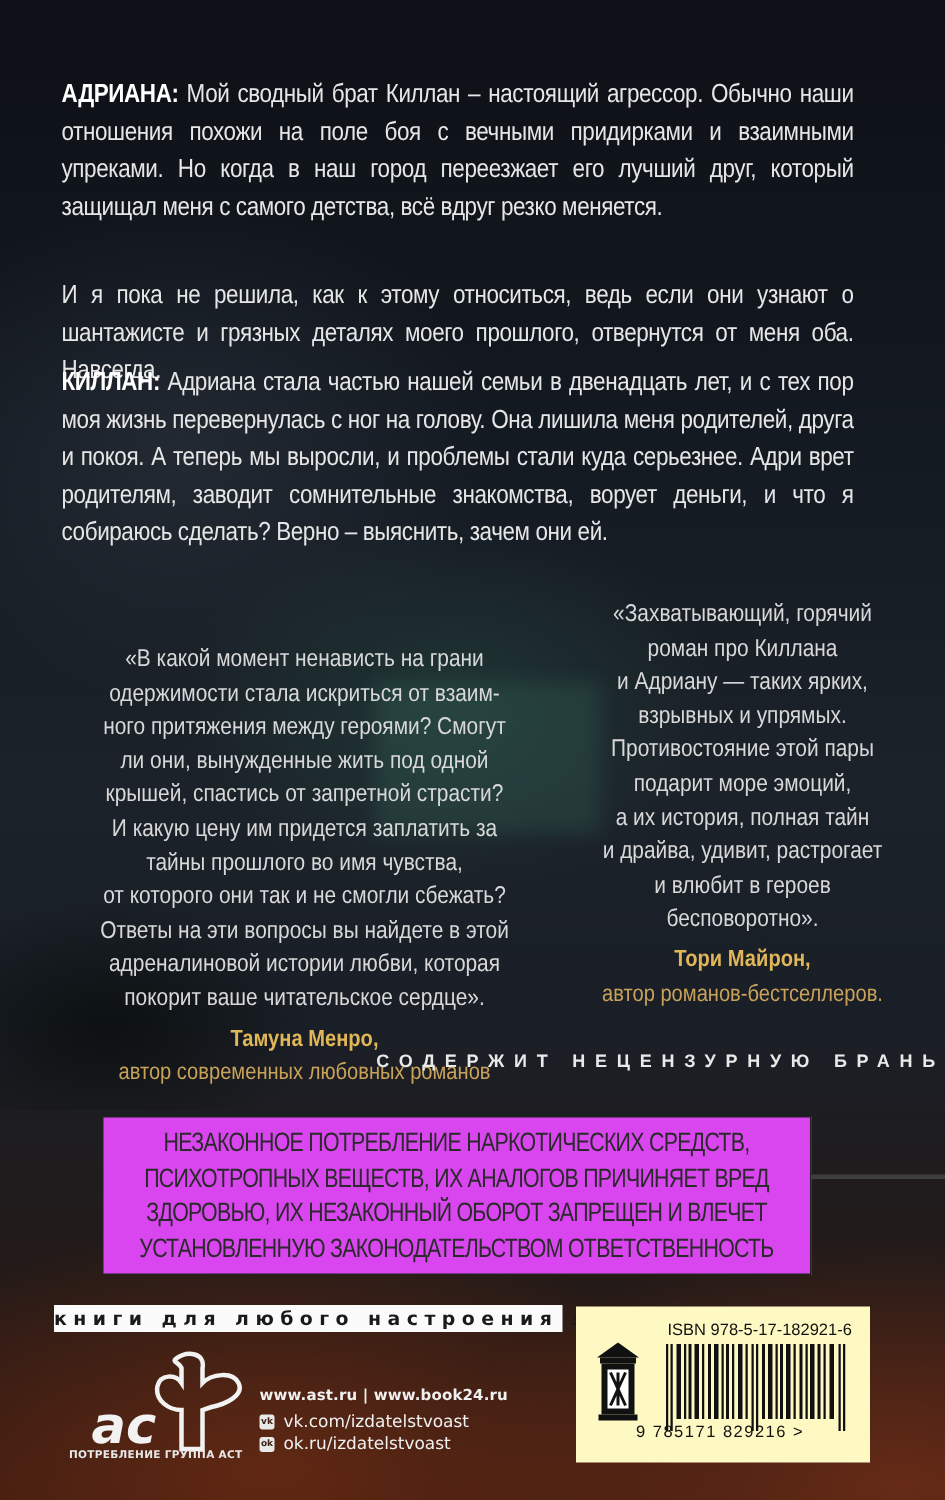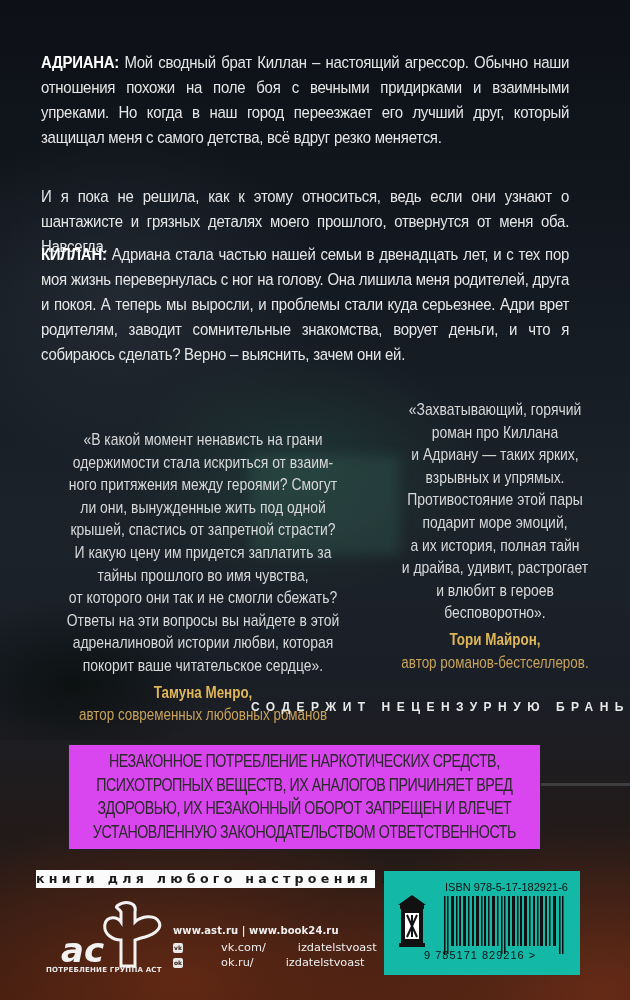--- a/index.html
+++ b/index.html
@@ -79,30 +79,30 @@
     }
 
     .logo { position: absolute; left: 55px; top: 900px; width: 110px; height: 70px; }
     .logo-caption {
       position: absolute; left: 46px; top: 966px; width: 115px; text-align: center;
       color: #e8e8e8; font-size: 7px; font-weight: bold; letter-spacing: 0.2px;
       white-space: nowrap; font-family: "DejaVu Sans", sans-serif;
     }
     .links { position: absolute; left: 173px; top: 925px; color: #f0f0f0; font-family: "DejaVu Sans", sans-serif; }
     .links .sites { font-size: 10px; font-weight: bold; letter-spacing: 0.1px; white-space: nowrap; }
-    .links .row { font-size: 11.3px; display: flex; align-items: center; margin-top: 5px; white-space: nowrap; gap: 32px; }
+    .links .row { font-size: 11.3px; display: flex; align-items: center; margin-top: 5px; white-space: nowrap; }
     .links .row b { font-weight: normal; }
     .social-icon {
       display: inline-block; width: 10px; height: 10px; background: #e8e8e8; border-radius: 2px;
       margin-right: 6px; color: #3a2216; font-size: 6px; font-weight: bold; line-height: 10px; text-align: center;
     }
 
     .isbn-box {
       position: absolute; left: 384px; top: 871px; width: 196px; height: 104px;
-      background: #14b8a6; box-sizing: border-box;
+      background: #fef9c3; box-sizing: border-box;
     }
     .lantern { position: absolute; left: 10px; top: 22px; width: 36px; height: 56px; }
     .isbn-text {
       position: absolute; left: 61px; top: 10px; font-size: 11px; color: #111; white-space: nowrap;
       font-family: "Liberation Sans", sans-serif;
     }
     .barcode { position: absolute; left: 60px; top: 25px; width: 120px; height: 58px; }
     .barcode-digits {
       position: absolute; left: 40px; top: 78px; font-size: 11px; color: #111; white-space: nowrap;
       letter-spacing: 1px; font-family: "Liberation Sans", sans-serif;

